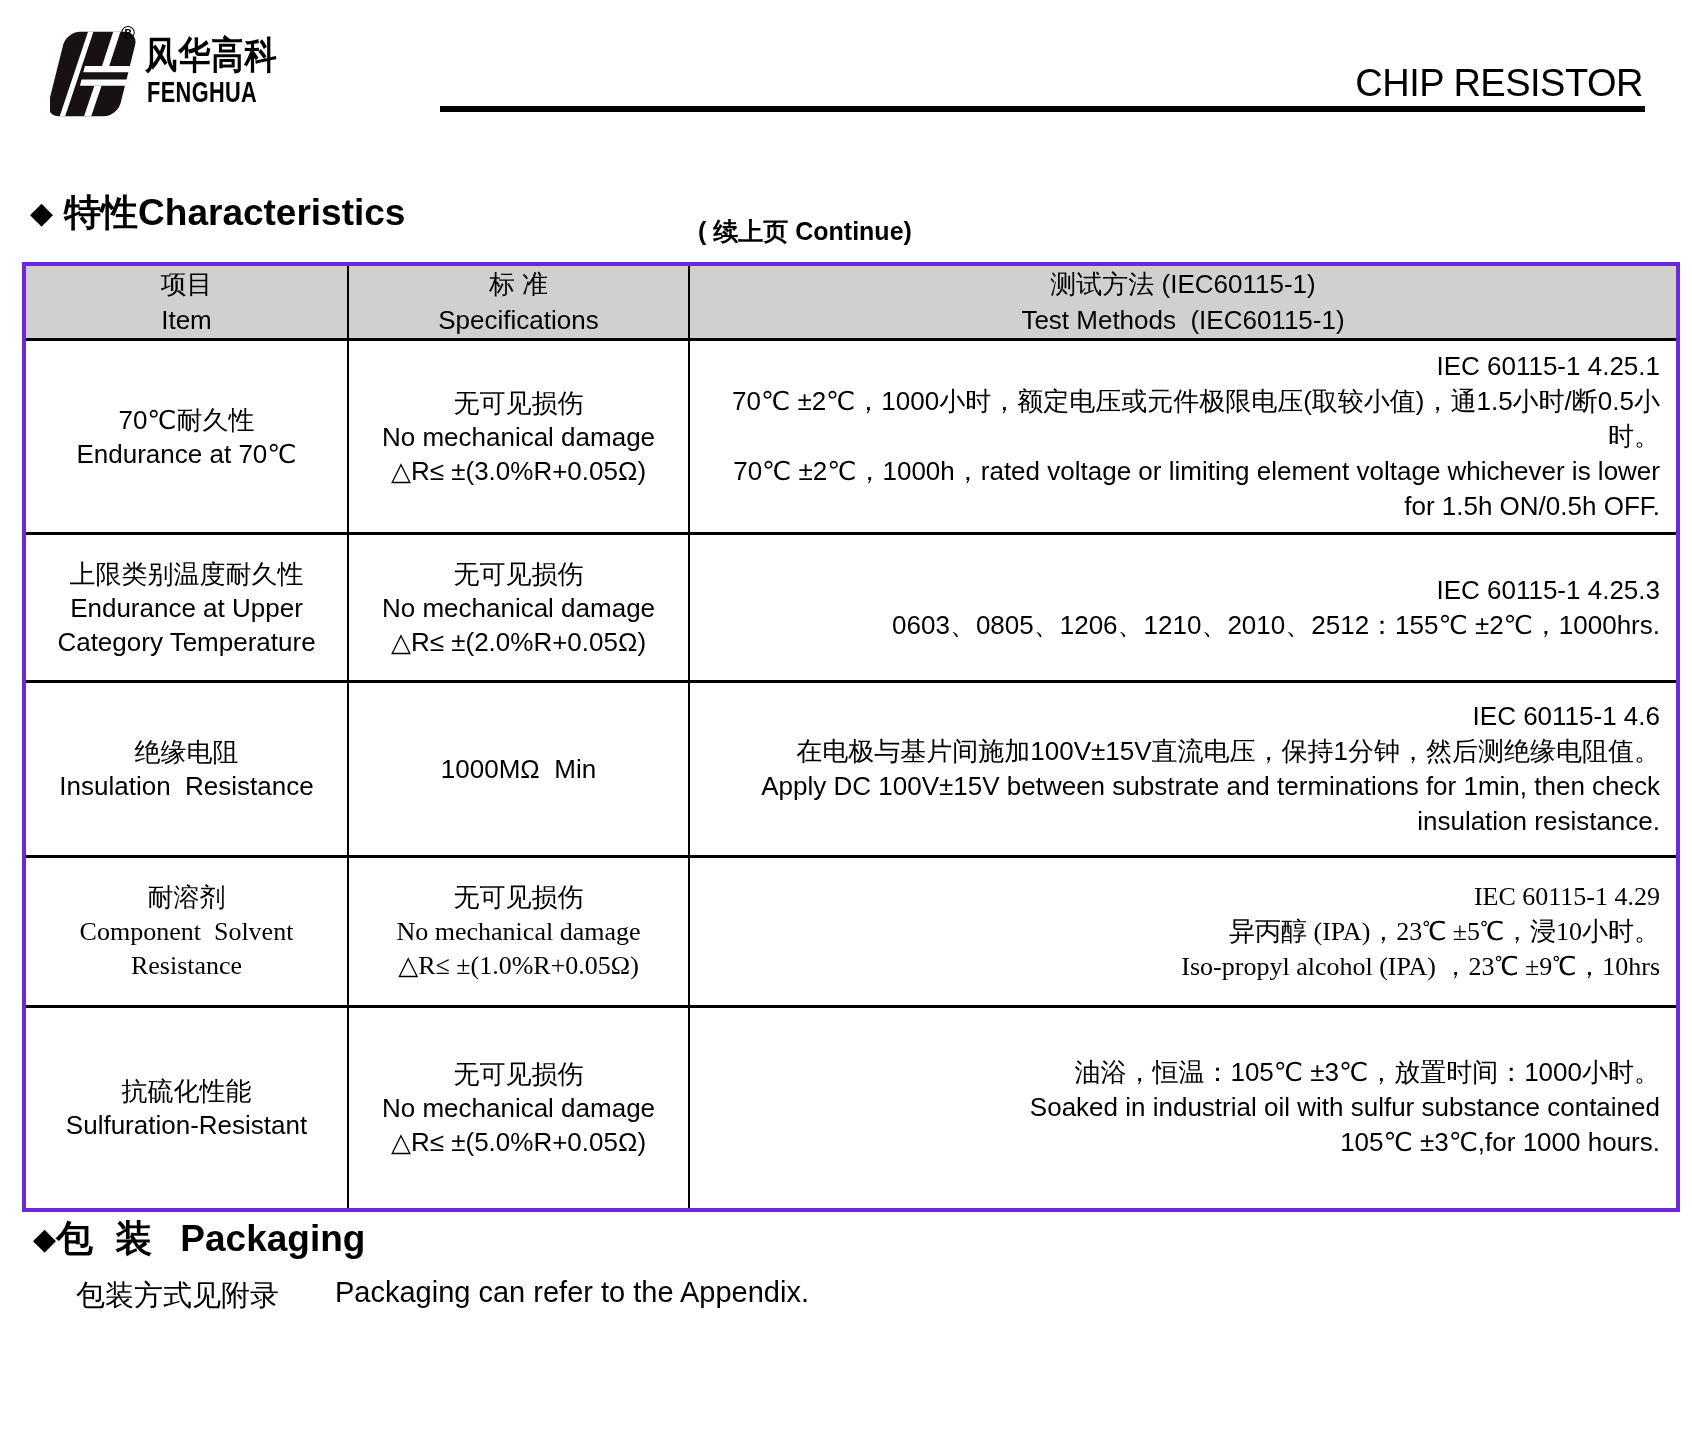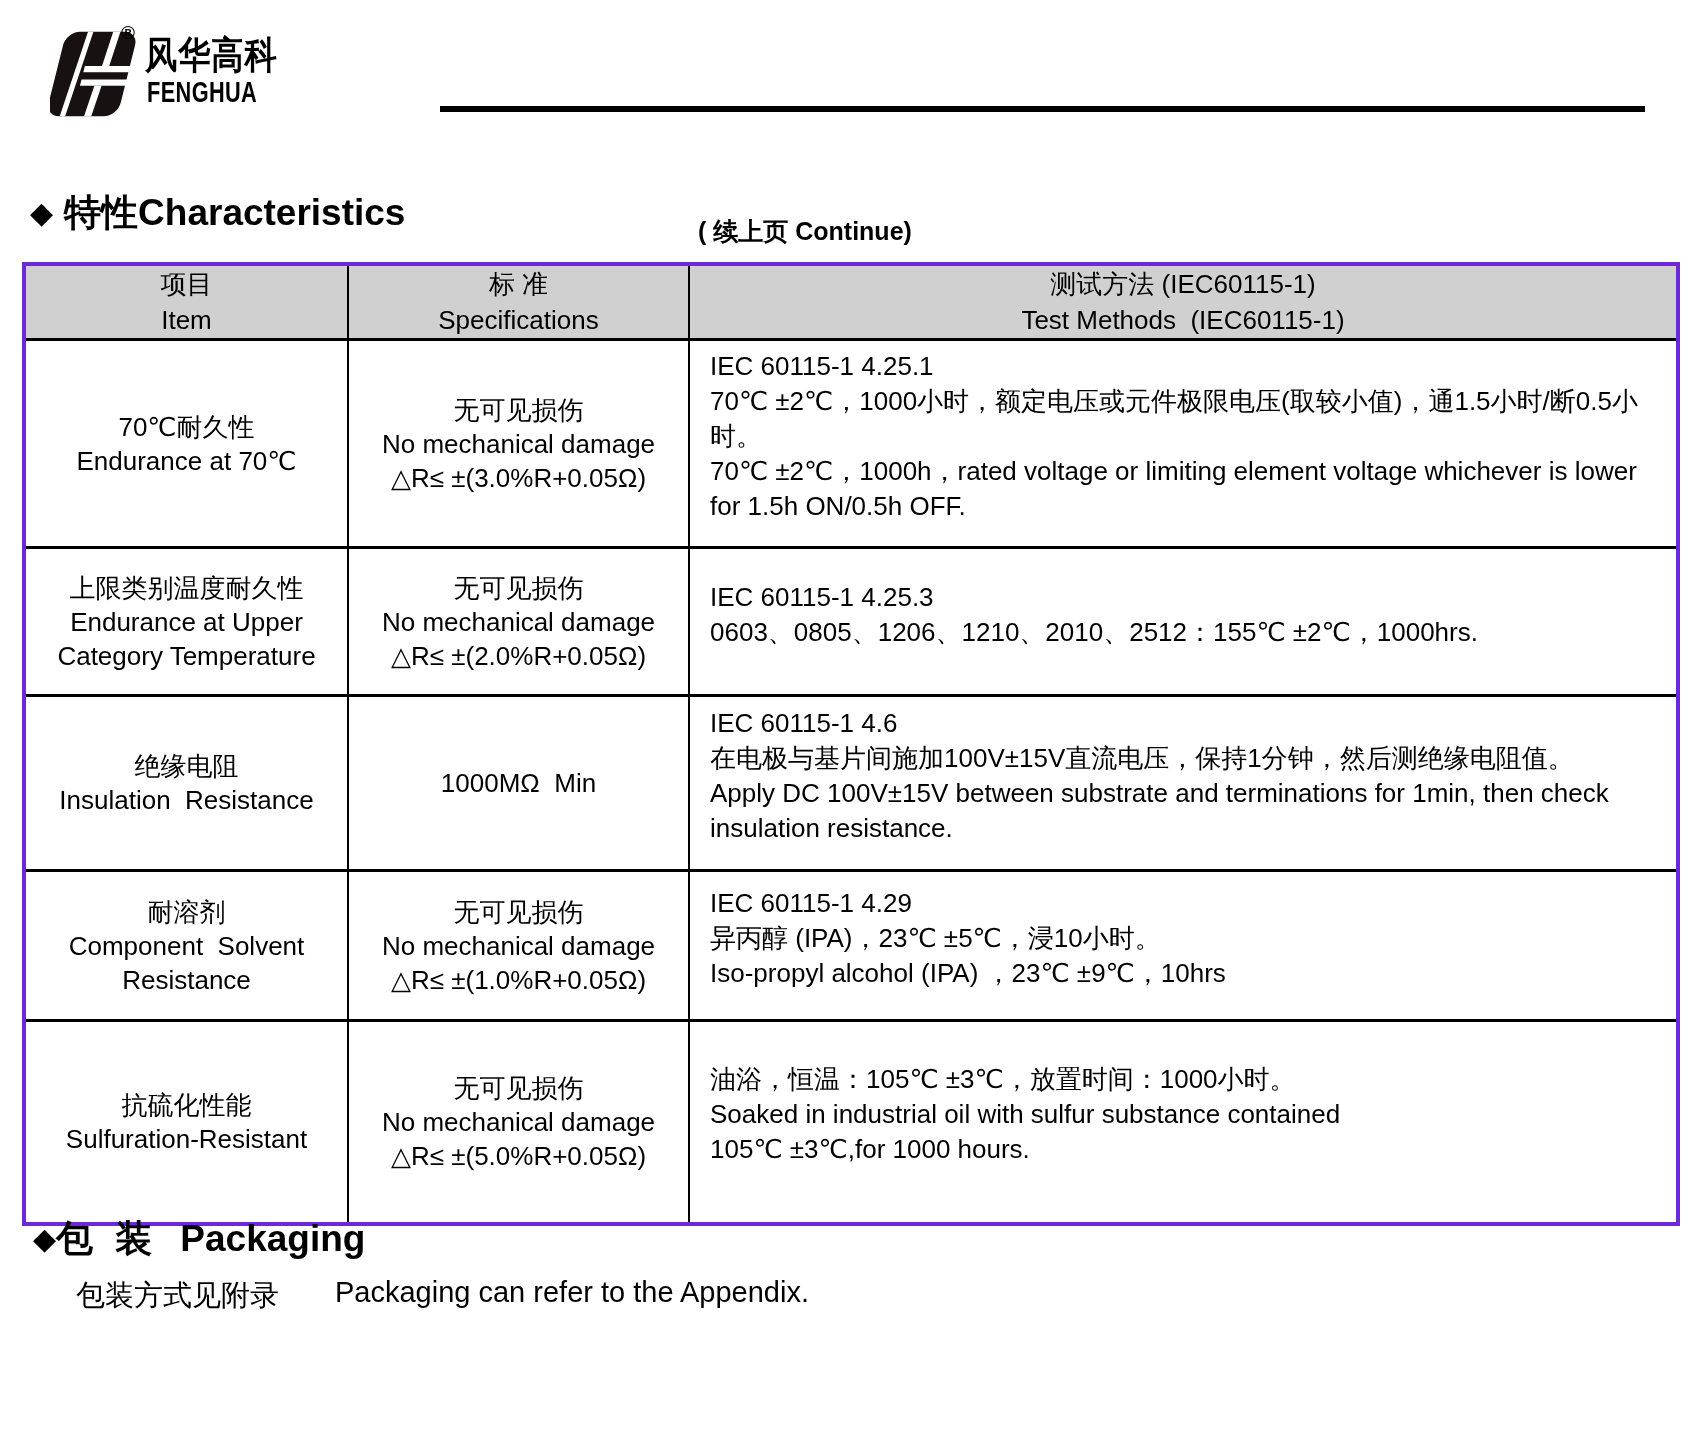--- a/index.html
+++ b/index.html
@@ -70,21 +70,21 @@
     border-top:3px solid #000; border-bottom:3px solid #000;
     border-left:2px solid #000; border-right:2px solid #000;
     vertical-align:middle;
   }
   .char-table th {
     background:#d0d0d0;
     font-weight:normal; text-align:center;
     line-height:36px; height:75px;
   }
   .cell-center { text-align:center; padding:4px 6px; line-height:34px; }
-  .cell-method { text-align:left; padding:8px 16px 22px 20px; line-height:35px; }
+  .cell-method { text-align:right; padding:8px 16px 8px 20px; line-height:35px; }
   .ln { white-space:pre-wrap; }
 </style>
 </head>
 <body>
 
 <div class="page">
 
   <svg class="logo-icon" viewBox="0 0 100 100" aria-hidden="true">
     <g transform="skewX(-14) translate(13,0)">
       <rect x="6" y="3" width="80" height="94" rx="15" fill="#171111"></rect>
@@ -95,20 +95,21 @@
       <rect x="36" y="56" width="52" height="7" fill="#ffffff"></rect>
 
       <polygon points="58,3 66,3 63,41 55,41" fill="#ffffff"></polygon>
 
       <polygon points="52,63 60,63 57,97 49,97" fill="#ffffff"></polygon>
     </g>
   </svg>
   <div class="reg-mark">®</div>
   <div class="brand-zh">风华高科</div>
   <div class="brand-en">FENGHUA</div>
+  <div class="product-title">CHIP RESISTOR</div>
   <div class="header-rule"></div>
 
   <div class="sec-heading heading-characteristics">
     <span class="diamond">◆</span>
     <span class="zh">特性</span>
     <span class="en">Characteristics</span>
   </div>
   <div class="continue-note">( 续上页 Continue)</div>
 
   <table class="char-table">
@@ -175,21 +176,21 @@
       <td class="cell-center">
         <div class="ln">1000MΩ  Min</div>
       </td>
       <td class="cell-method">
         <div class="ln">IEC 60115-1 4.6</div>
         <div class="ln">在电极与基片间施加100V±15V直流电压，保持1分钟，然后测绝缘电阻值。</div>
         <div class="ln">Apply DC 100V±15V between substrate and terminations for 1min, then check insulation resistance.</div>
       </td>
     </tr>
 
-    <tr style="height:150px;">
+    <tr style="height:150px;font-family:Liberation Serif, serif;">
       <td class="cell-center">
         <div class="ln">耐溶剂</div>
         <div class="ln">Component  Solvent</div>
         <div class="ln">Resistance</div>
       </td>
       <td class="cell-center">
         <div class="ln">无可见损伤</div>
         <div class="ln">No mechanical damage</div>
         <div class="ln">△R≤ ±(1.0%R+0.05Ω)</div>
       </td>

